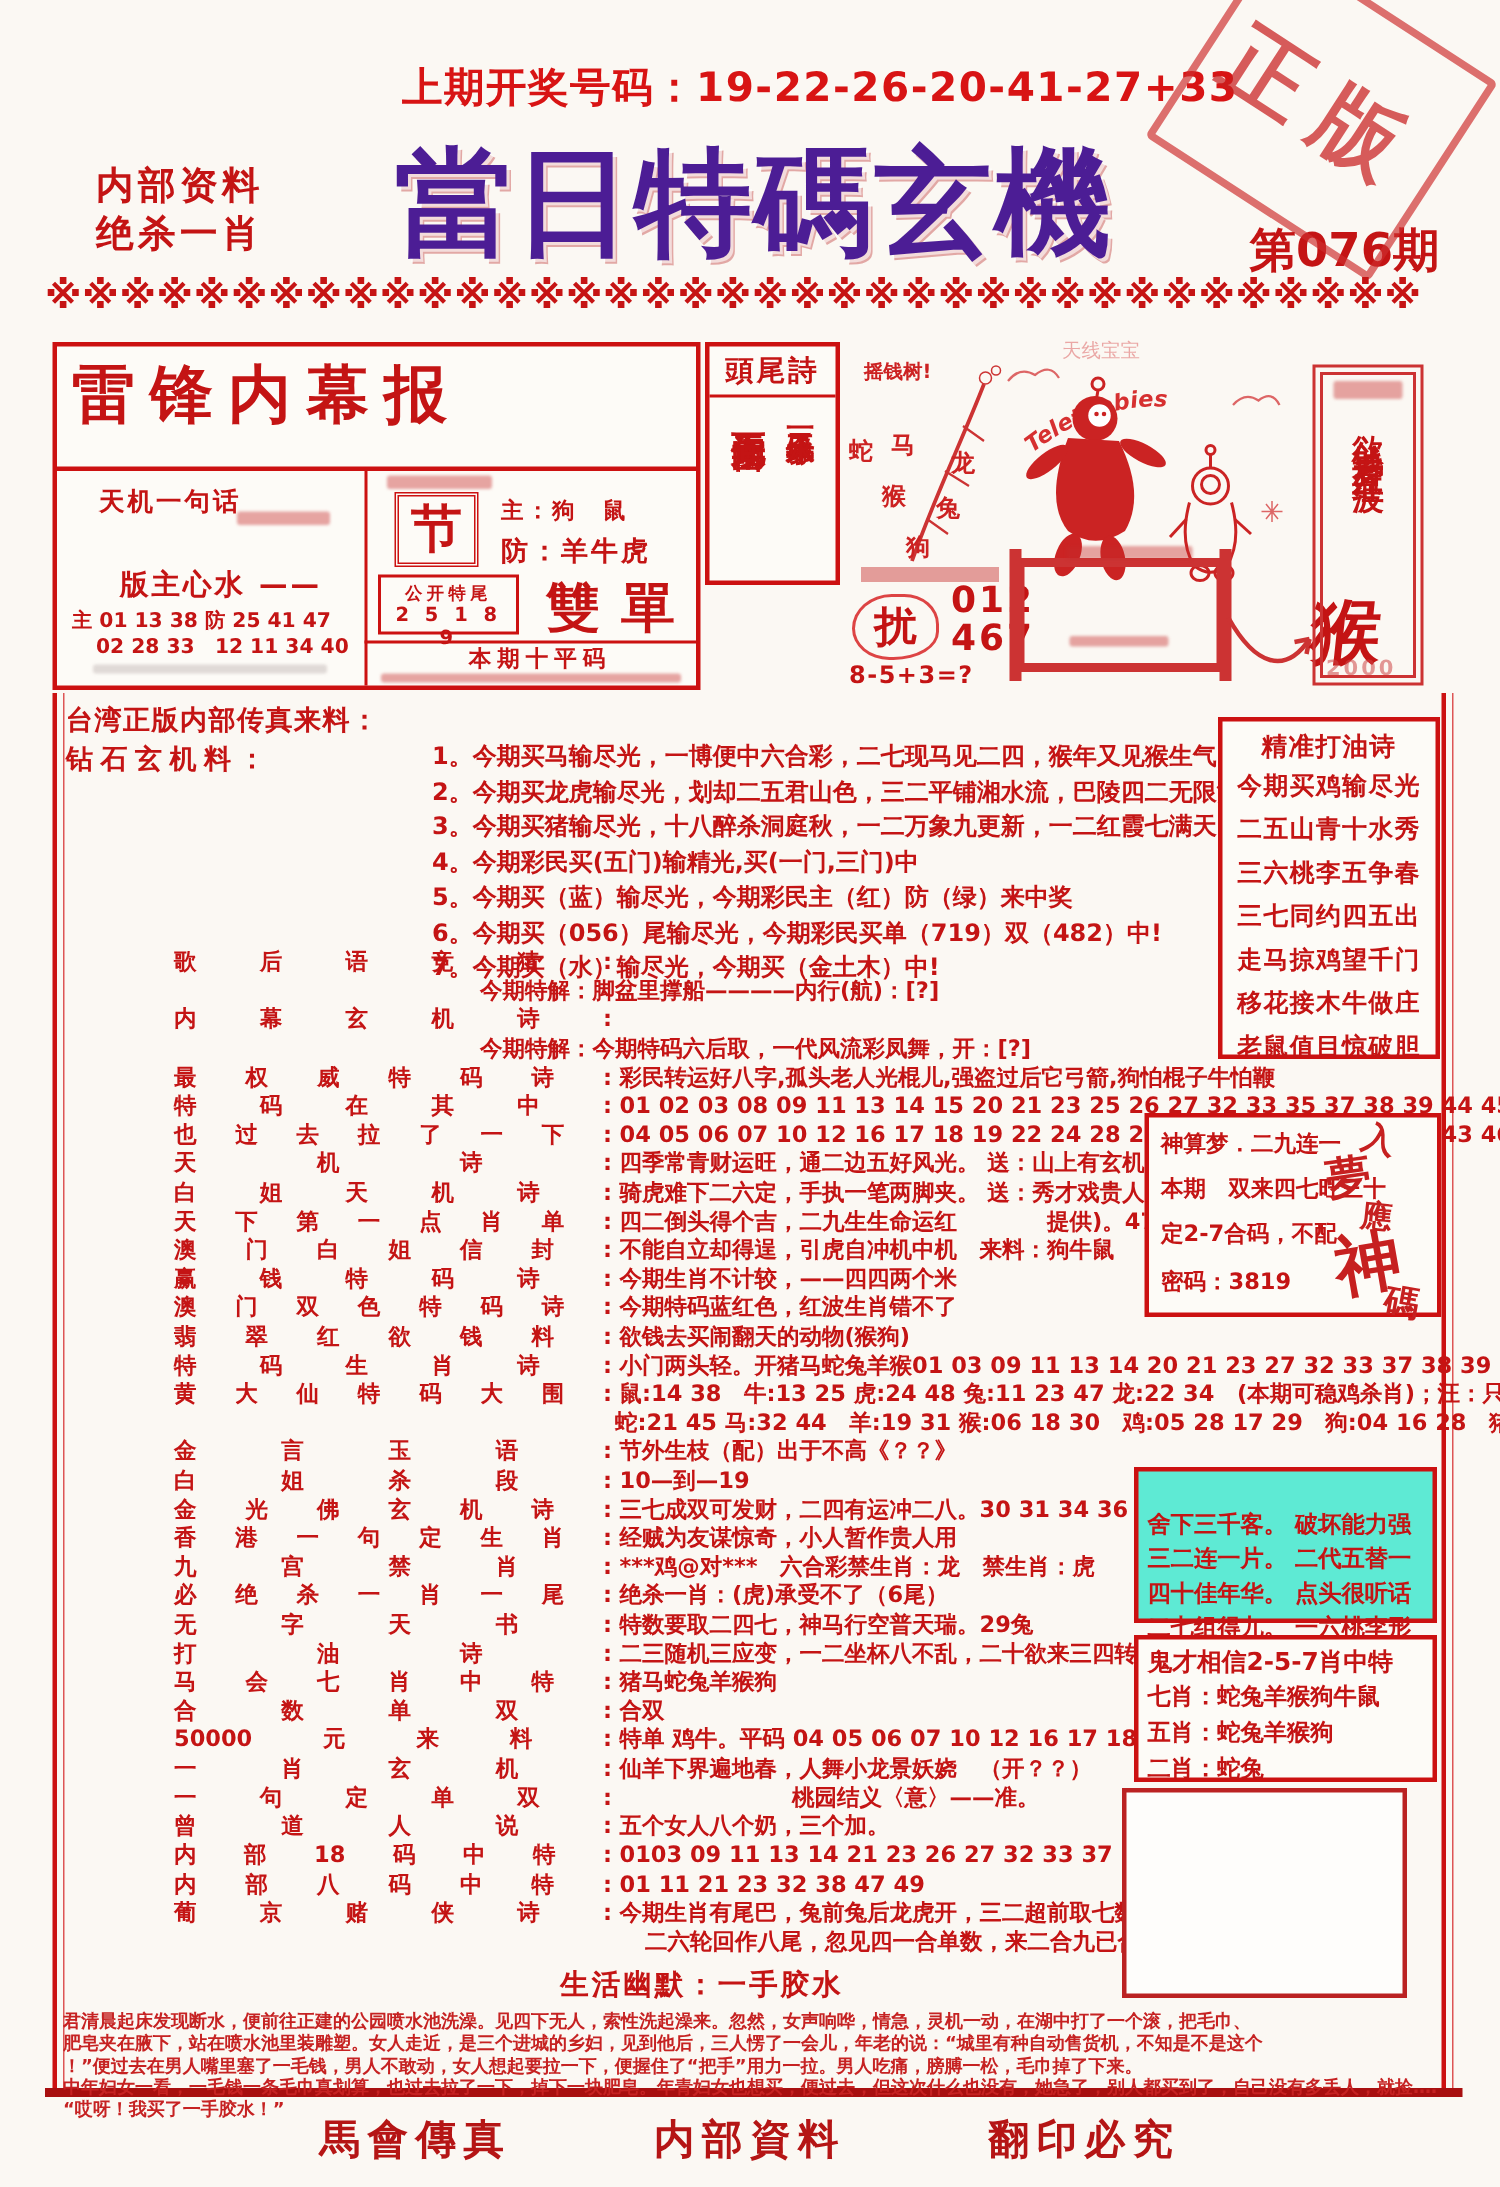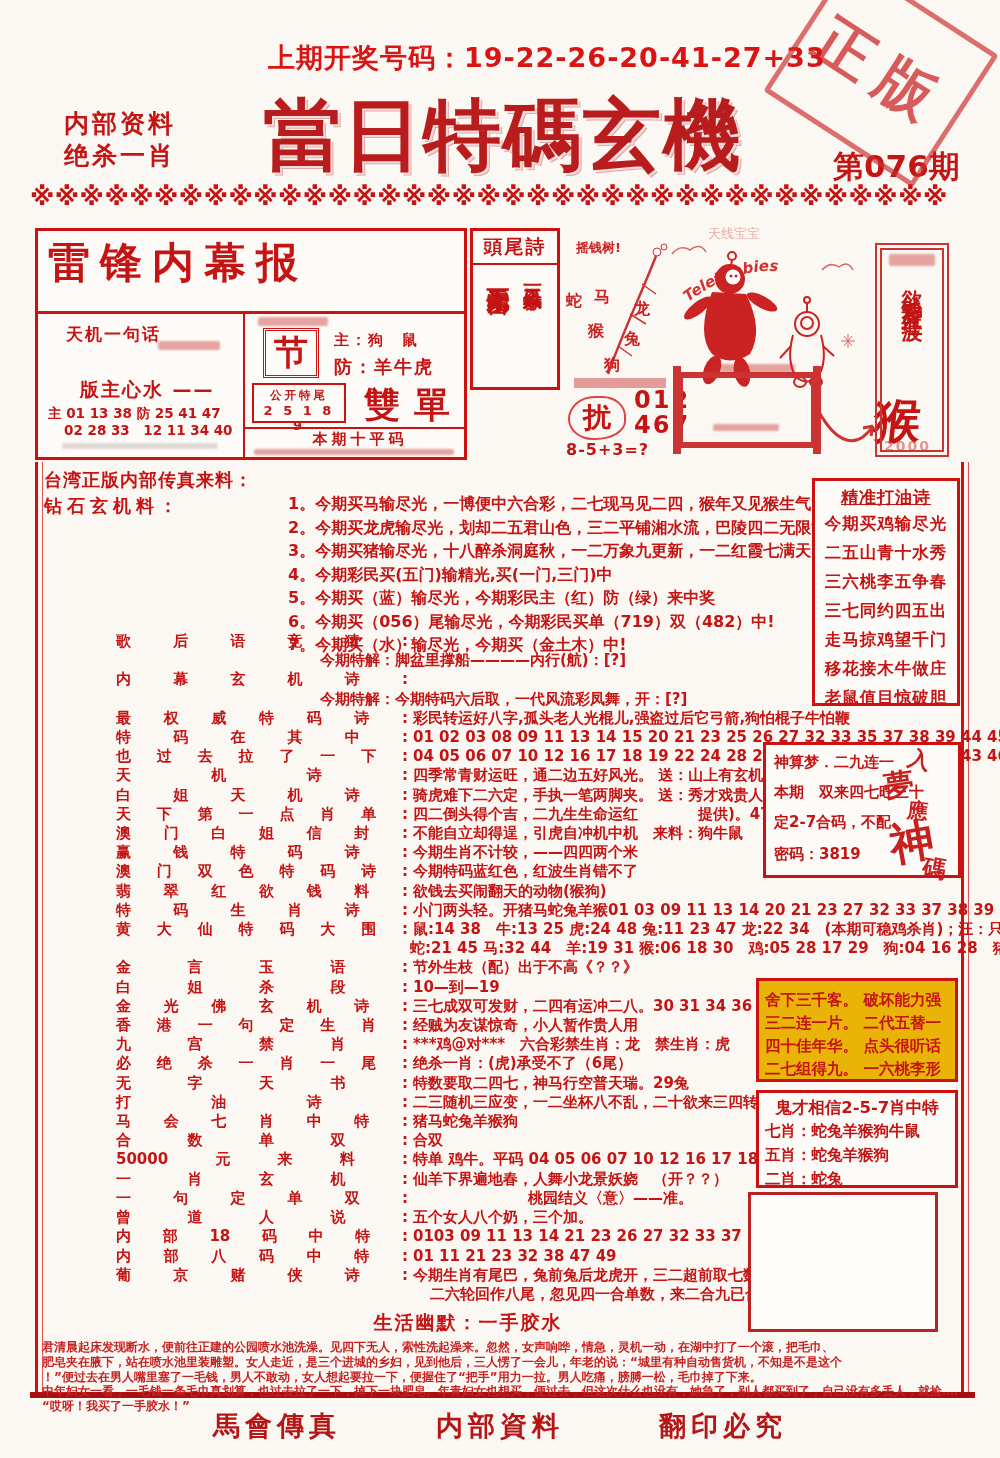--- a/index.html
+++ b/index.html
@@ -6,21 +6,21 @@
   *{margin:0;padding:0;box-sizing:border-box;}
   body{background:#e9e5dd;font-family:"DejaVu Sans","Liberation Sans",sans-serif;}
   .page{position:relative;width:1000px;height:1458px;background:#fbf8f3;overflow:hidden;color:var(--red);}
   .abs{position:absolute;}
   .blur{background:rgba(198,44,44,.42);filter:blur(1px);border-radius:2px;}
   .gblur{background:rgba(140,120,120,.25);filter:blur(1px);border-radius:2px;}
 
   
   .prev-draw{left:268px;top:40px;font-size:27px;font-weight:900;color:#d81414;letter-spacing:1px;}
   .conf{left:64px;top:108px;font-size:25px;font-weight:900;line-height:32px;letter-spacing:3px;}
-  .title{left:198px;top:84px;width:610px;text-align:center;font-size:78px;font-weight:900;letter-spacing:2px;color:#b91c1c;text-shadow:2px 2px 0 rgba(255,255,255,.6),3px 3px 0 rgba(180,20,20,.35);}
+  .title{left:198px;top:84px;width:610px;text-align:center;font-size:78px;font-weight:900;letter-spacing:2px;color:#4c1d95;text-shadow:2px 2px 0 rgba(255,255,255,.6),3px 3px 0 rgba(180,20,20,.35);}
   .issue{left:833px;top:146px;font-size:31px;font-weight:900;}
   .stamp{left:792px;top:-6px;width:178px;height:158px;border:5px solid rgba(205,45,45,.75);border-radius:4px;transform:rotate(33deg);display:flex;align-items:center;justify-content:center;opacity:.9;}
   .stamp span{font-size:58px;font-weight:900;color:rgba(200,30,30,.8);letter-spacing:14px;}
   .stars{left:30px;top:182px;width:940px;font-size:25px;letter-spacing:.5px;color:#c61414;font-weight:bold;overflow:hidden;white-space:nowrap;}
 
   
   .lf{left:35px;top:228px;width:432px;height:232px;border:3px solid #c11;background:#fdfbf7;}
   .lf-title{position:absolute;left:10px;top:4px;font-size:42px;font-weight:900;letter-spacing:10px;}
   .lf-div{position:absolute;left:0;top:80px;width:100%;height:3px;background:#c11;}
   .lf-vline{position:absolute;left:205px;top:83px;width:2px;bottom:0;background:#c11;}
@@ -77,29 +77,29 @@
   .rc{padding-left:5px;}
   .ind1{padding-left:282px;}
   .ind2{padding-left:372px;}
   .ind3{padding-left:392px;}
   .humor-t{position:absolute;left:0;top:848px;width:860px;text-align:center;font-size:19px;font-weight:900;letter-spacing:2px;}
   .para{position:absolute;left:4px;top:878px;width:916px;font-size:12px;font-weight:bold;line-height:14.8px;color:#c62222;}
   .para div{white-space:nowrap;overflow:hidden;}
 
   
   .dayou{left:812px;top:478px;width:148px;height:228px;border:3px solid #c11;text-align:center;background:#fdfbf7;}
-  .dayou .t{font-size:17px;font-weight:900;margin-top:5px;letter-spacing:1px;text-decoration:underline;}
+  .dayou .t{font-size:17px;font-weight:900;margin-top:5px;letter-spacing:1px;}
   .dayou .l{font-size:16.5px;font-weight:900;line-height:29px;letter-spacing:1px;white-space:nowrap;}
   .shensuan{left:763px;top:742px;width:198px;height:136px;border:3px solid #c11;background:#fdfbf7;}
   .ss-l{position:absolute;left:8px;font-size:15px;font-weight:900;white-space:nowrap;}
   .ss-art span{position:absolute;font-weight:900;color:#c62020;}
-  .couplet{left:756px;top:978px;width:202px;height:104px;border:3px solid #c11;padding:8px 6px;background:#eab308;}
+  .couplet{left:756px;top:978px;width:202px;height:104px;border:3px solid #c11;padding:24px 6px;background:#5eead4;}
   .couplet div{font-size:15.5px;font-weight:900;line-height:23px;white-space:nowrap;}
   .guicai{left:756px;top:1090px;width:202px;height:98px;border:3px solid #c11;padding:4px 6px;background:#fdfbf7;}
-  .guicai .t{font-size:16.5px;font-weight:900;text-align:center;}
+  .guicai .t{font-size:16.5px;font-weight:900;text-align:left;}
   .guicai .l{font-size:15.5px;font-weight:900;line-height:24px;white-space:nowrap;}
   .emptybox{left:748px;top:1192px;width:190px;height:140px;border:3px solid #b22;background:#fefdfb;}
 
   
   .footer{left:0;top:1408px;width:1000px;display:flex;justify-content:center;gap:95px;}
   .footer span{font-size:27px;font-weight:900;color:#b51515;letter-spacing:5px;}
 </style>
 </head>
 <body>
 

